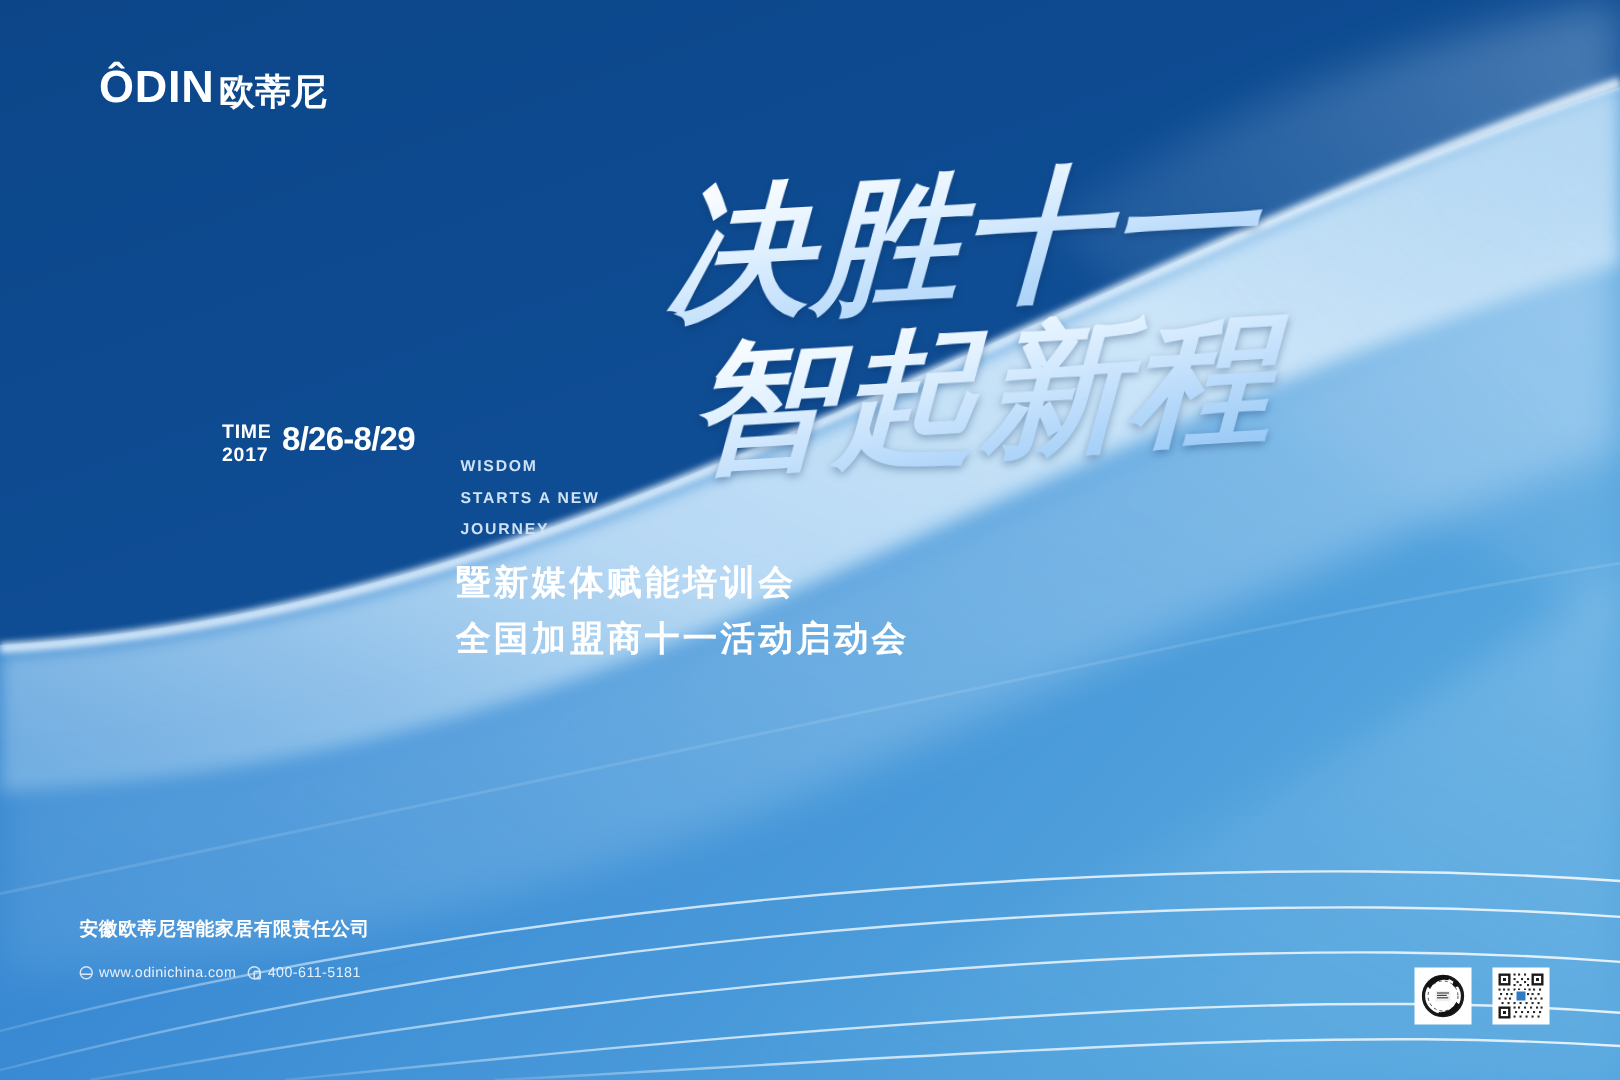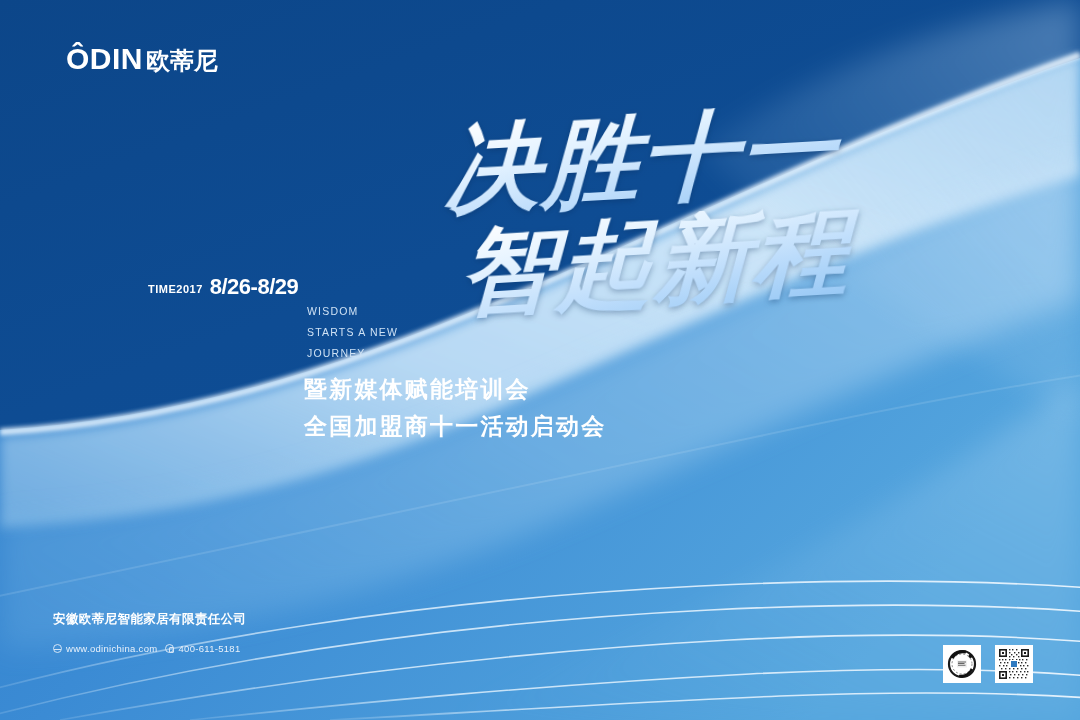--- a/index.html
+++ b/index.html
@@ -58,34 +58,34 @@
   #headline .l1 { font-size:96px; transform:rotate(-3.2deg) skewX(-5deg); }
   #headline .l2 { font-size:96px; transform:rotate(-3.4deg) skewX(-5deg); margin-top:6px; margin-left:14px; }
 
   
   #dateblock {
     position:absolute; left:148px; top:276px;
     display:flex; align-items:center; gap:7px;
     color:#ffffff;
   }
   #dateblock .stack {
-    display:flex; flex-direction:row; justify-content:center;
-    font-size:11px; font-weight:bold; line-height:1.18;
+    display:flex; flex-direction:column; justify-content:center;
+    font-size:13px; font-weight:bold; line-height:1.18;
     letter-spacing:0.5px; padding-top:4px;
   }
   #dateblock .range {
     font-size:22px; font-weight:bold; letter-spacing:-0.5px;
     line-height:1;
   }
 
   
   #tagline {
     position:absolute; left:307px; top:301px;
     color:#cfe2f5;
-    font-size:10.5px; font-weight:normal;
+    font-size:10.5px; font-weight:bold;
     letter-spacing:1.2px; line-height:2.0;
   }
 
   
   #subtitle {
     position:absolute; left:304px; top:371px;
     color:#ffffff;
     font-family:"DejaVu Sans","Liberation Sans",sans-serif;
     font-size:23px; font-weight:bold;
     letter-spacing:2.2px; line-height:1.62;

